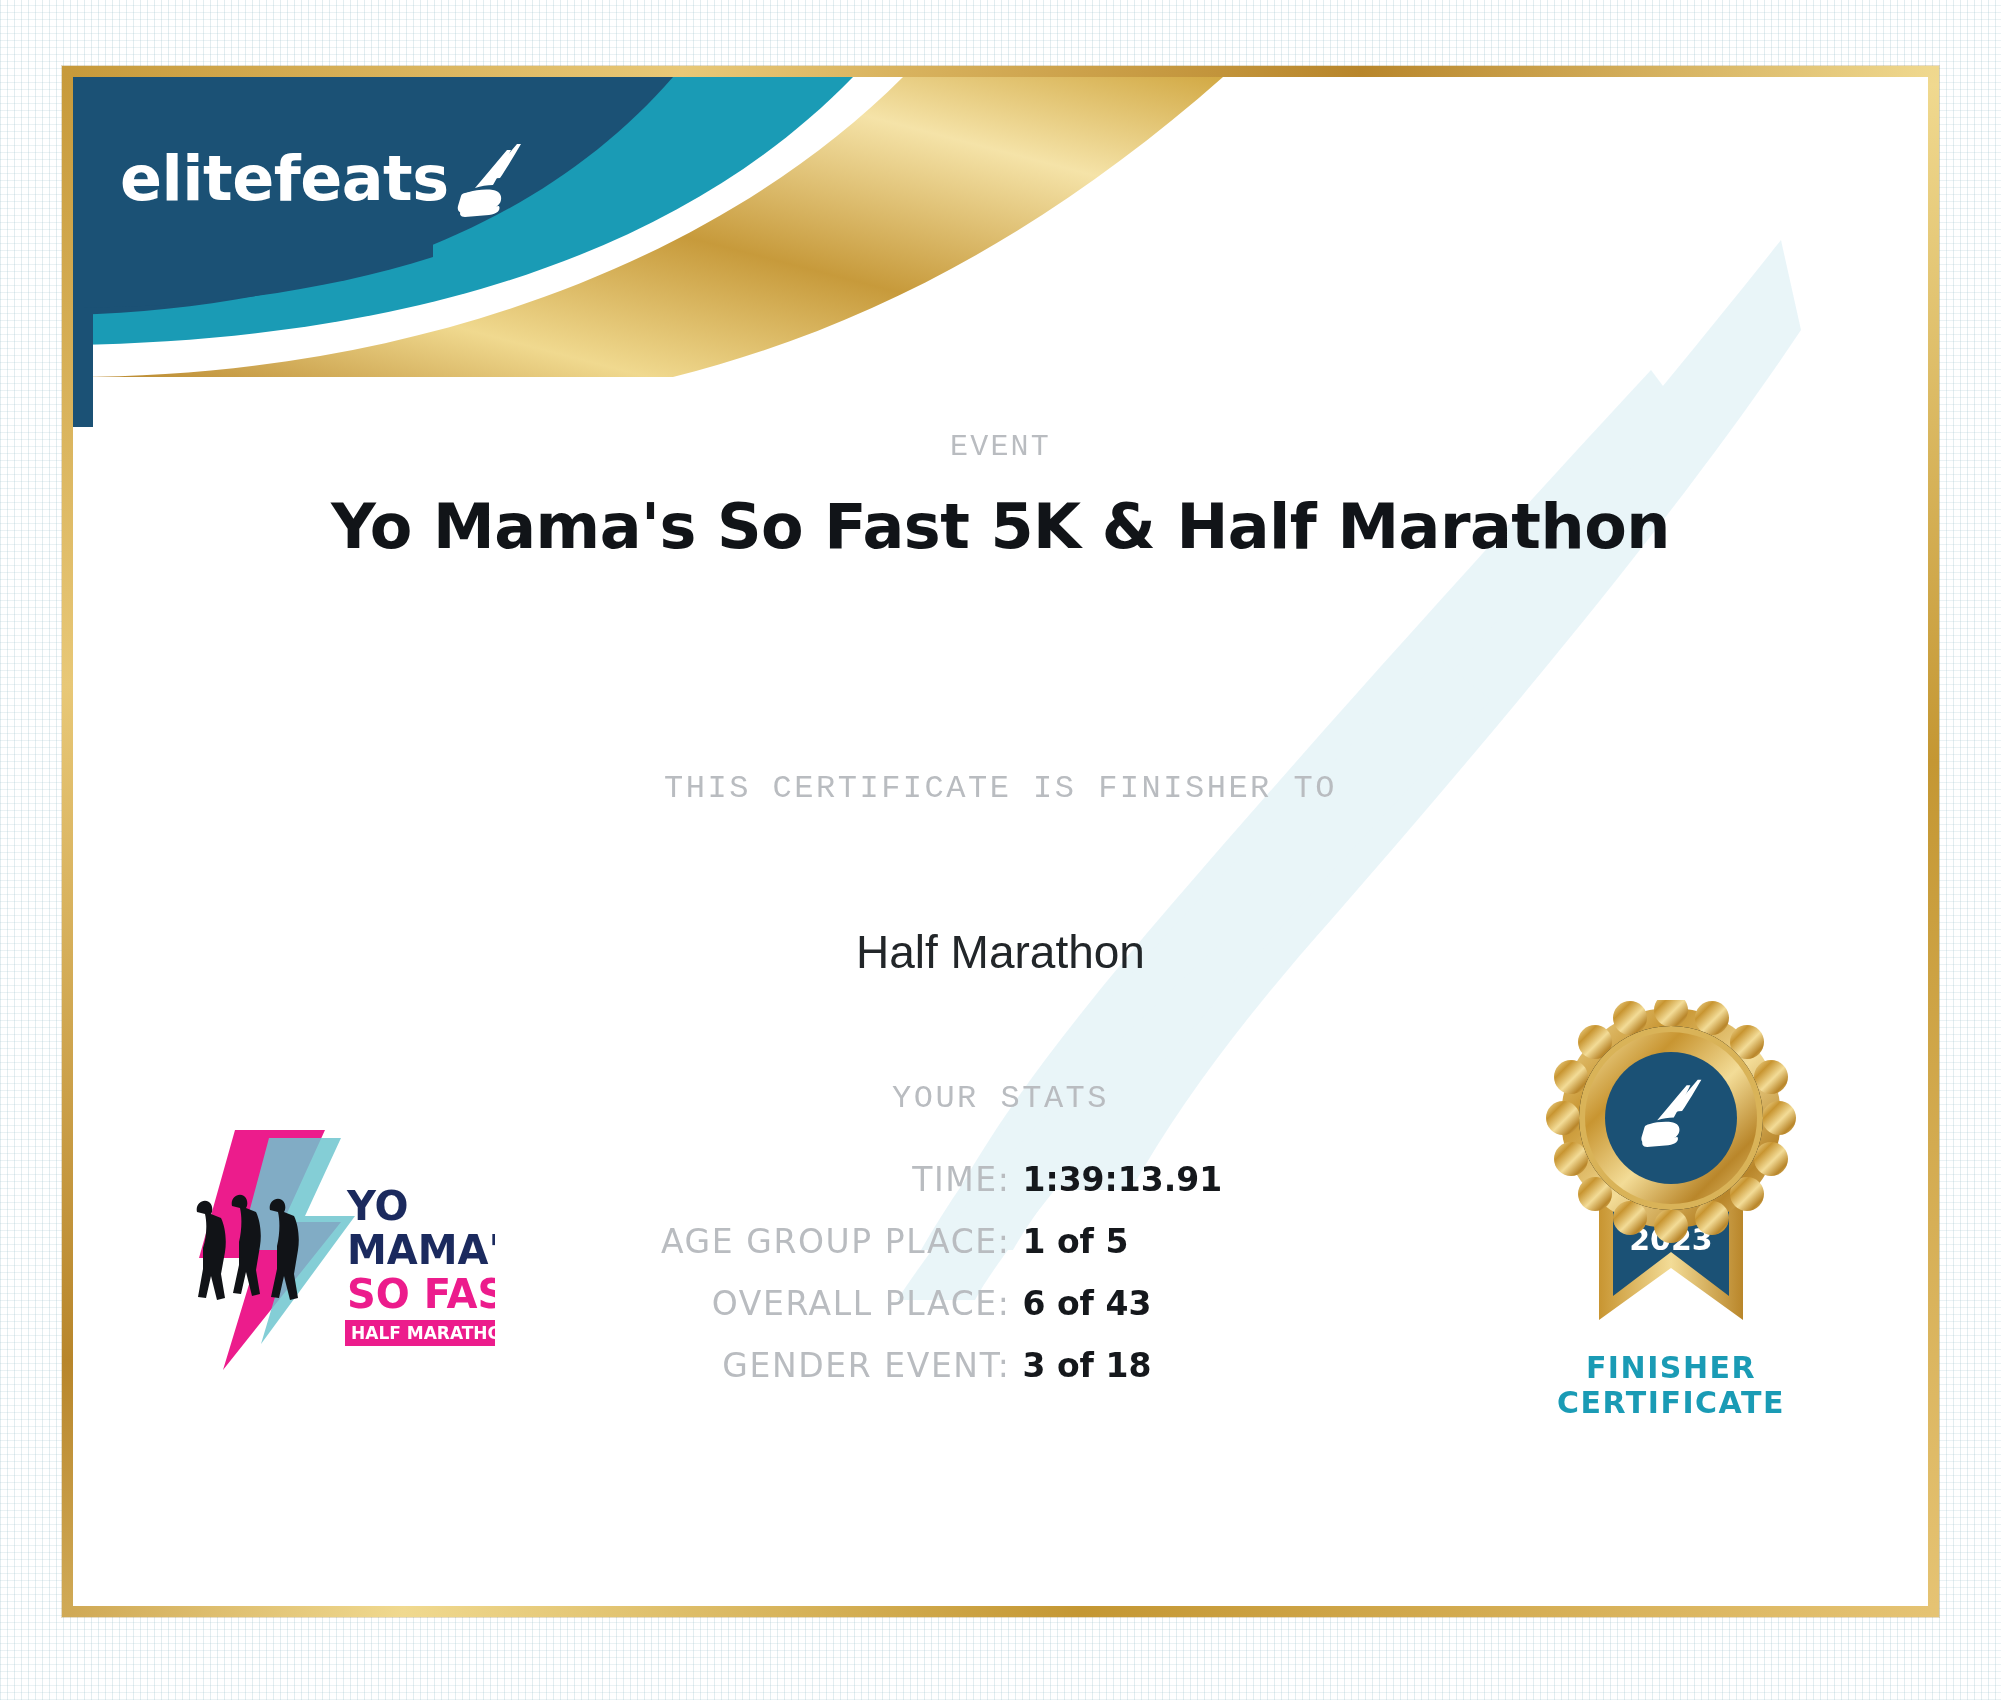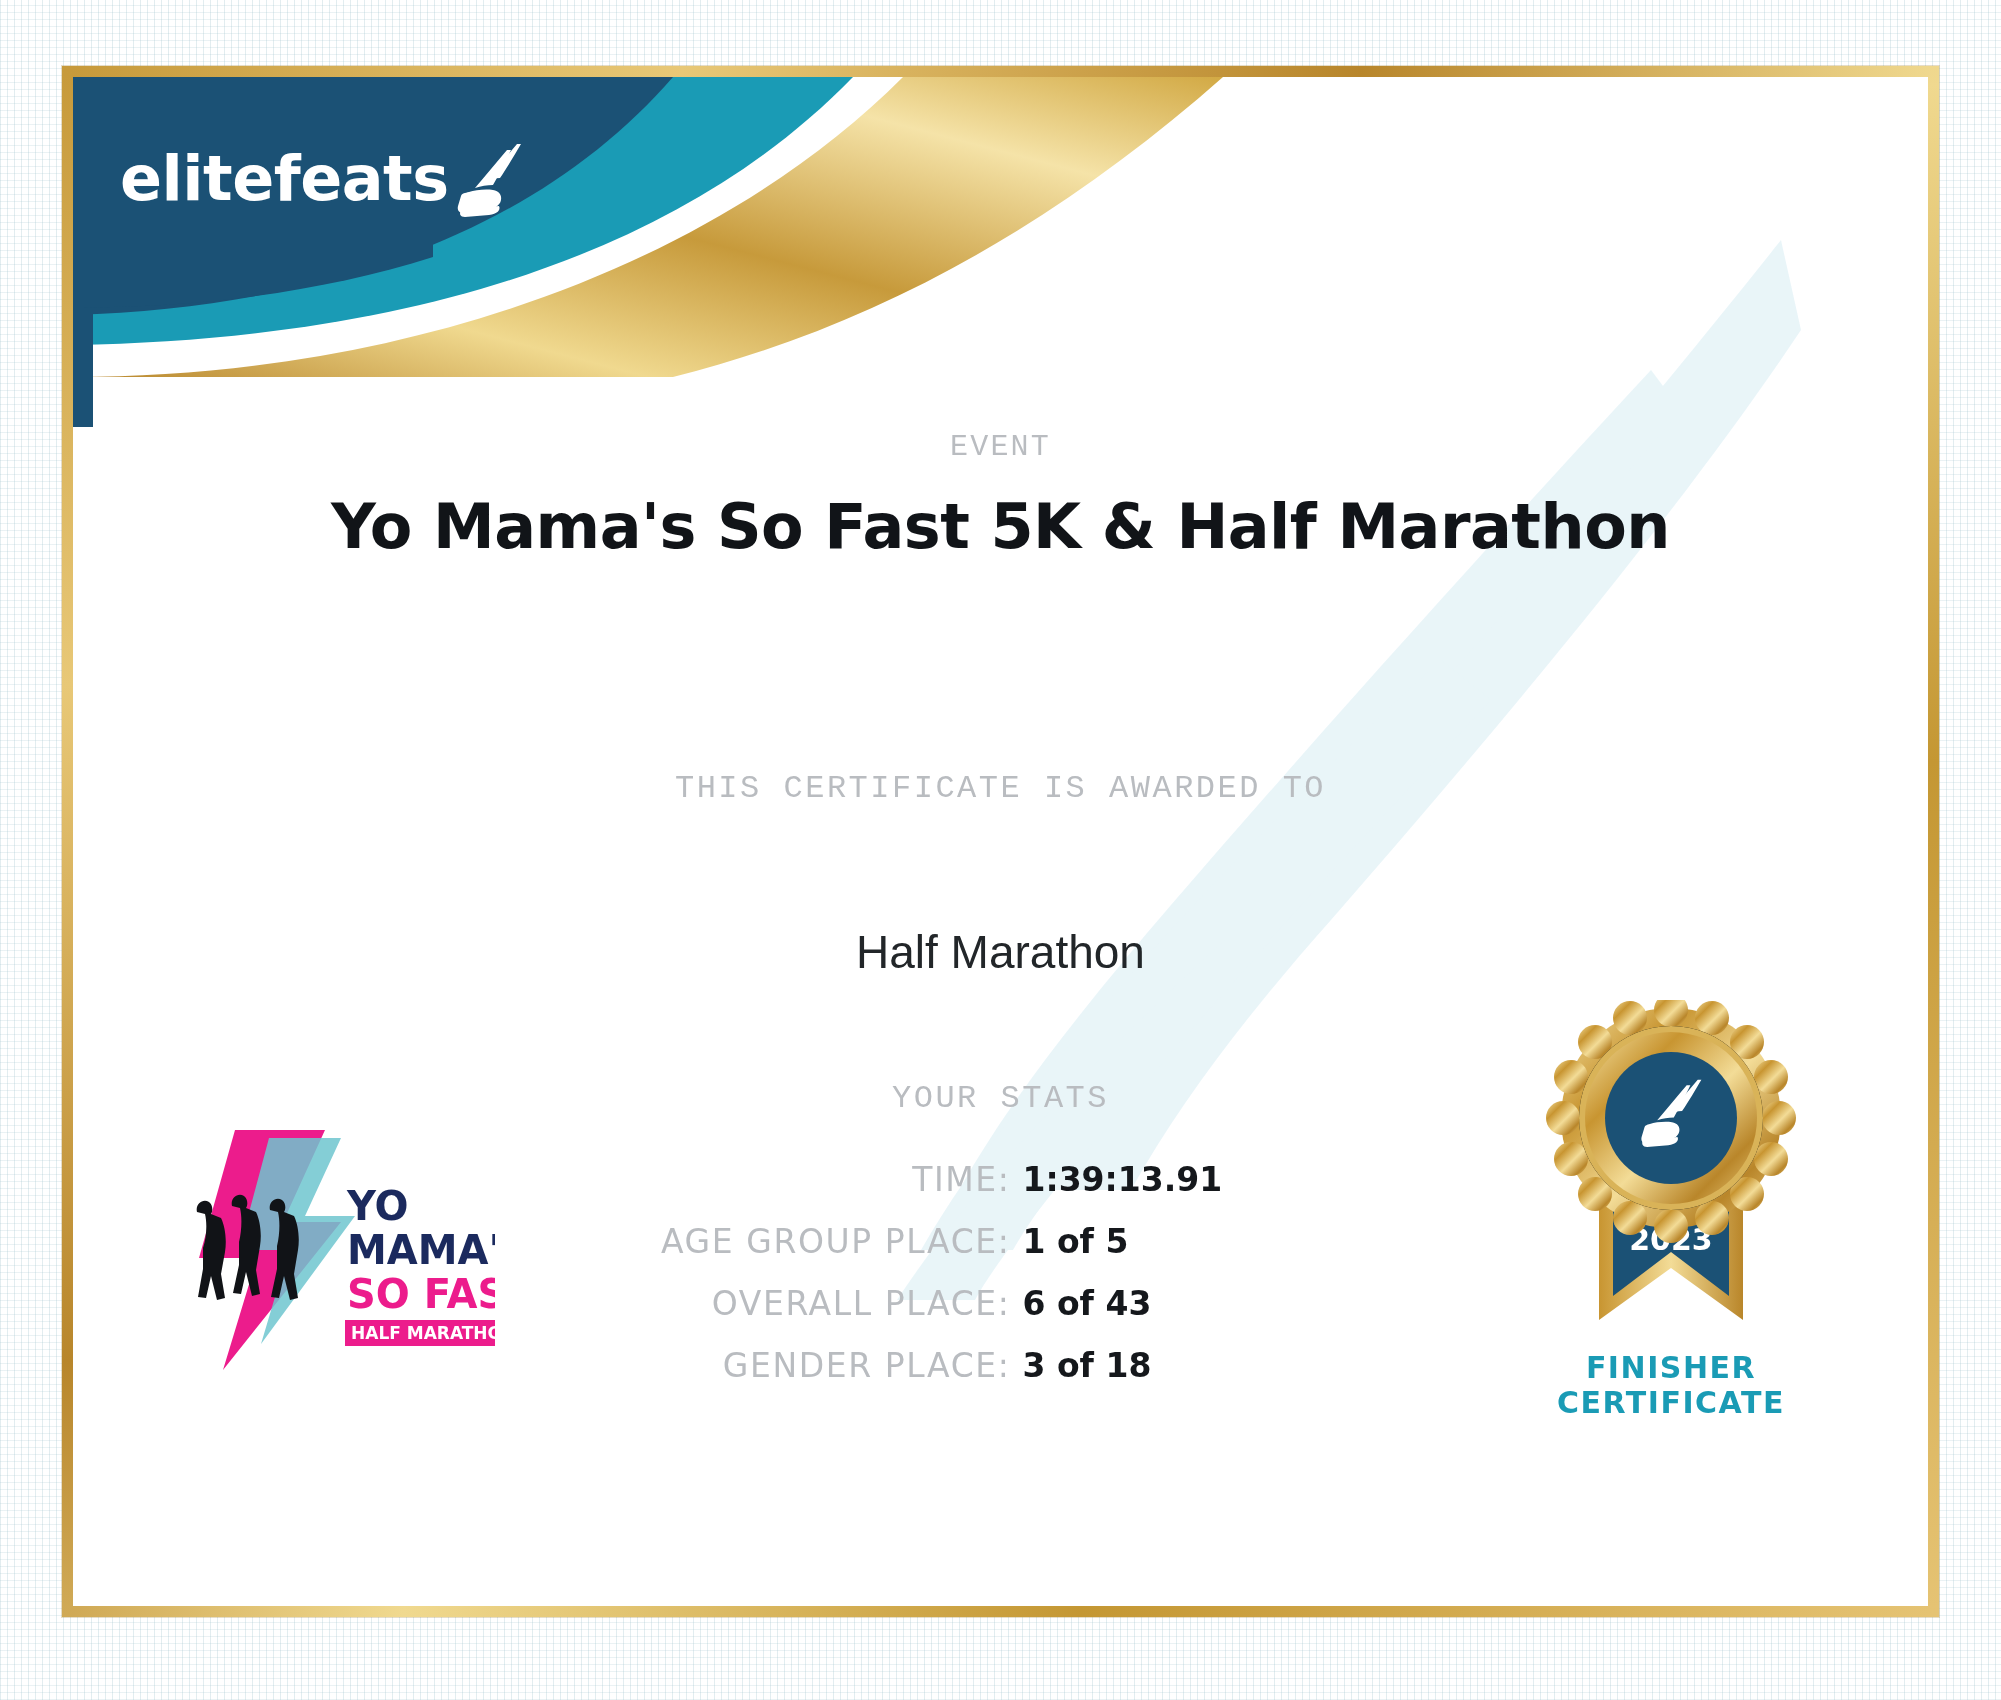--- a/index.html
+++ b/index.html
@@ -229,40 +229,40 @@
         <path d="M52 10 C42 22 30 36 20 48 C26 46 32 45 38 45 C44 35 50 22 56 10 Z"></path>
         <path d="M14 52 C20 50 30 49 38 50 C44 51 47 55 46 60 C45 66 38 70 28 71 L8 73 C4 73 2 70 3 66 L6 56 C7 53 10 53 14 52 Z"></path>
         <path d="M6 70 L44 66 C46 70 42 74 34 75 L10 77 C5 77 4 74 6 70 Z"></path>
       </g>
     </svg>
   </div>
 
   <div class="center-col label-muted" id="event-label">EVENT</div>
   <div class="center-col" id="event-name">Yo Mama's So Fast 5K &amp; Half Marathon</div>
 
-  <div class="center-col label-muted" id="awarded-label">THIS CERTIFICATE IS AWARDED TO</div>
+  <div class="center-col label-muted" id="awarded-label">THIS CERTIFICATE IS FINISHER TO</div>
   <div class="center-col" id="recipient-event">Half Marathon</div>
 
   <div class="center-col label-muted" id="stats-label">YOUR STATS</div>
 
   <div id="stats-block">
     <div class="stat-row">
       <div class="stat-key">TIME:</div>
       <div class="stat-val">1:39:13.91</div>
     </div>
     <div class="stat-row">
       <div class="stat-key">AGE GROUP PLACE:</div>
       <div class="stat-val">1 of 5</div>
     </div>
     <div class="stat-row">
       <div class="stat-key">OVERALL PLACE:</div>
       <div class="stat-val">6 of 43</div>
     </div>
     <div class="stat-row">
-      <div class="stat-key">GENDER PLACE:</div>
+      <div class="stat-key">GENDER EVENT:</div>
       <div class="stat-val">3 of 18</div>
     </div>
   </div>
 
   <svg id="event-logo" viewBox="0 0 330 240" xmlns="http://www.w3.org/2000/svg">
 
     <path d="M70 0 L160 0 L118 92 L176 92 L58 240 L92 128 L34 128 Z" fill="#ec1c8c"></path>
 
     <path d="M104 8 L176 8 L140 86 L190 86 L96 214 L124 120 L74 120 Z" fill="#6ec5cf" opacity="0.85"></path>
 

